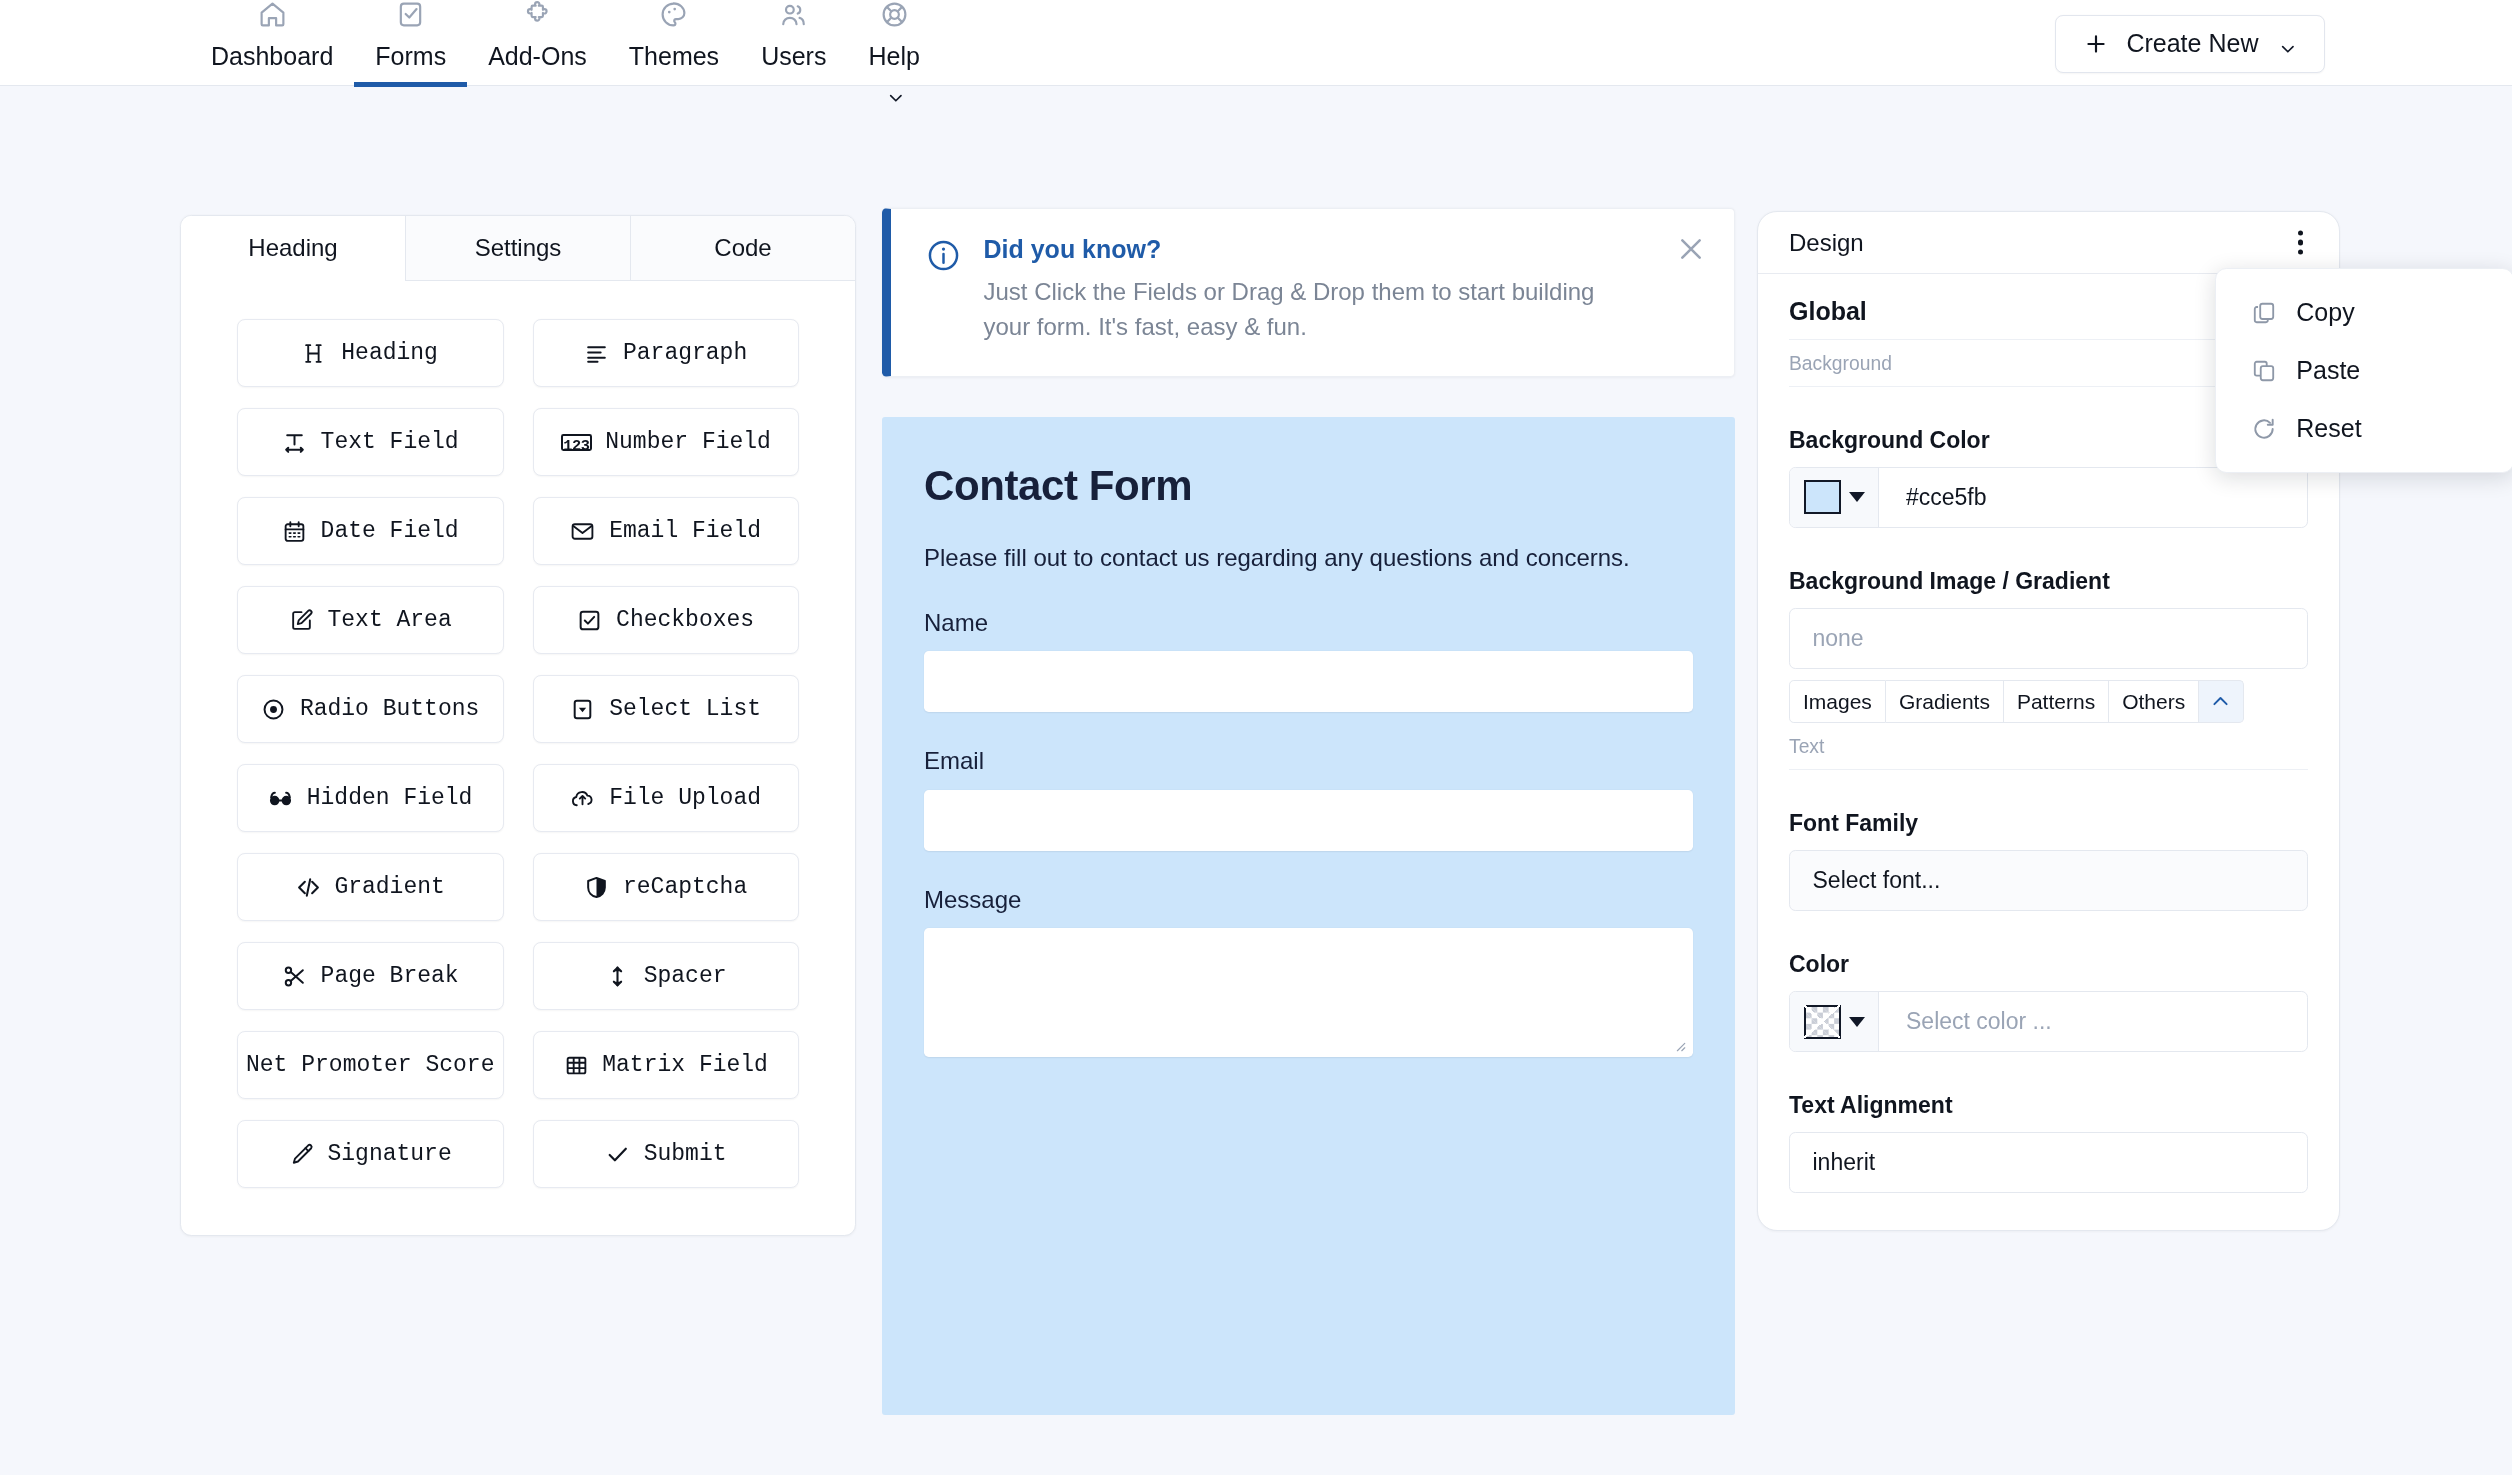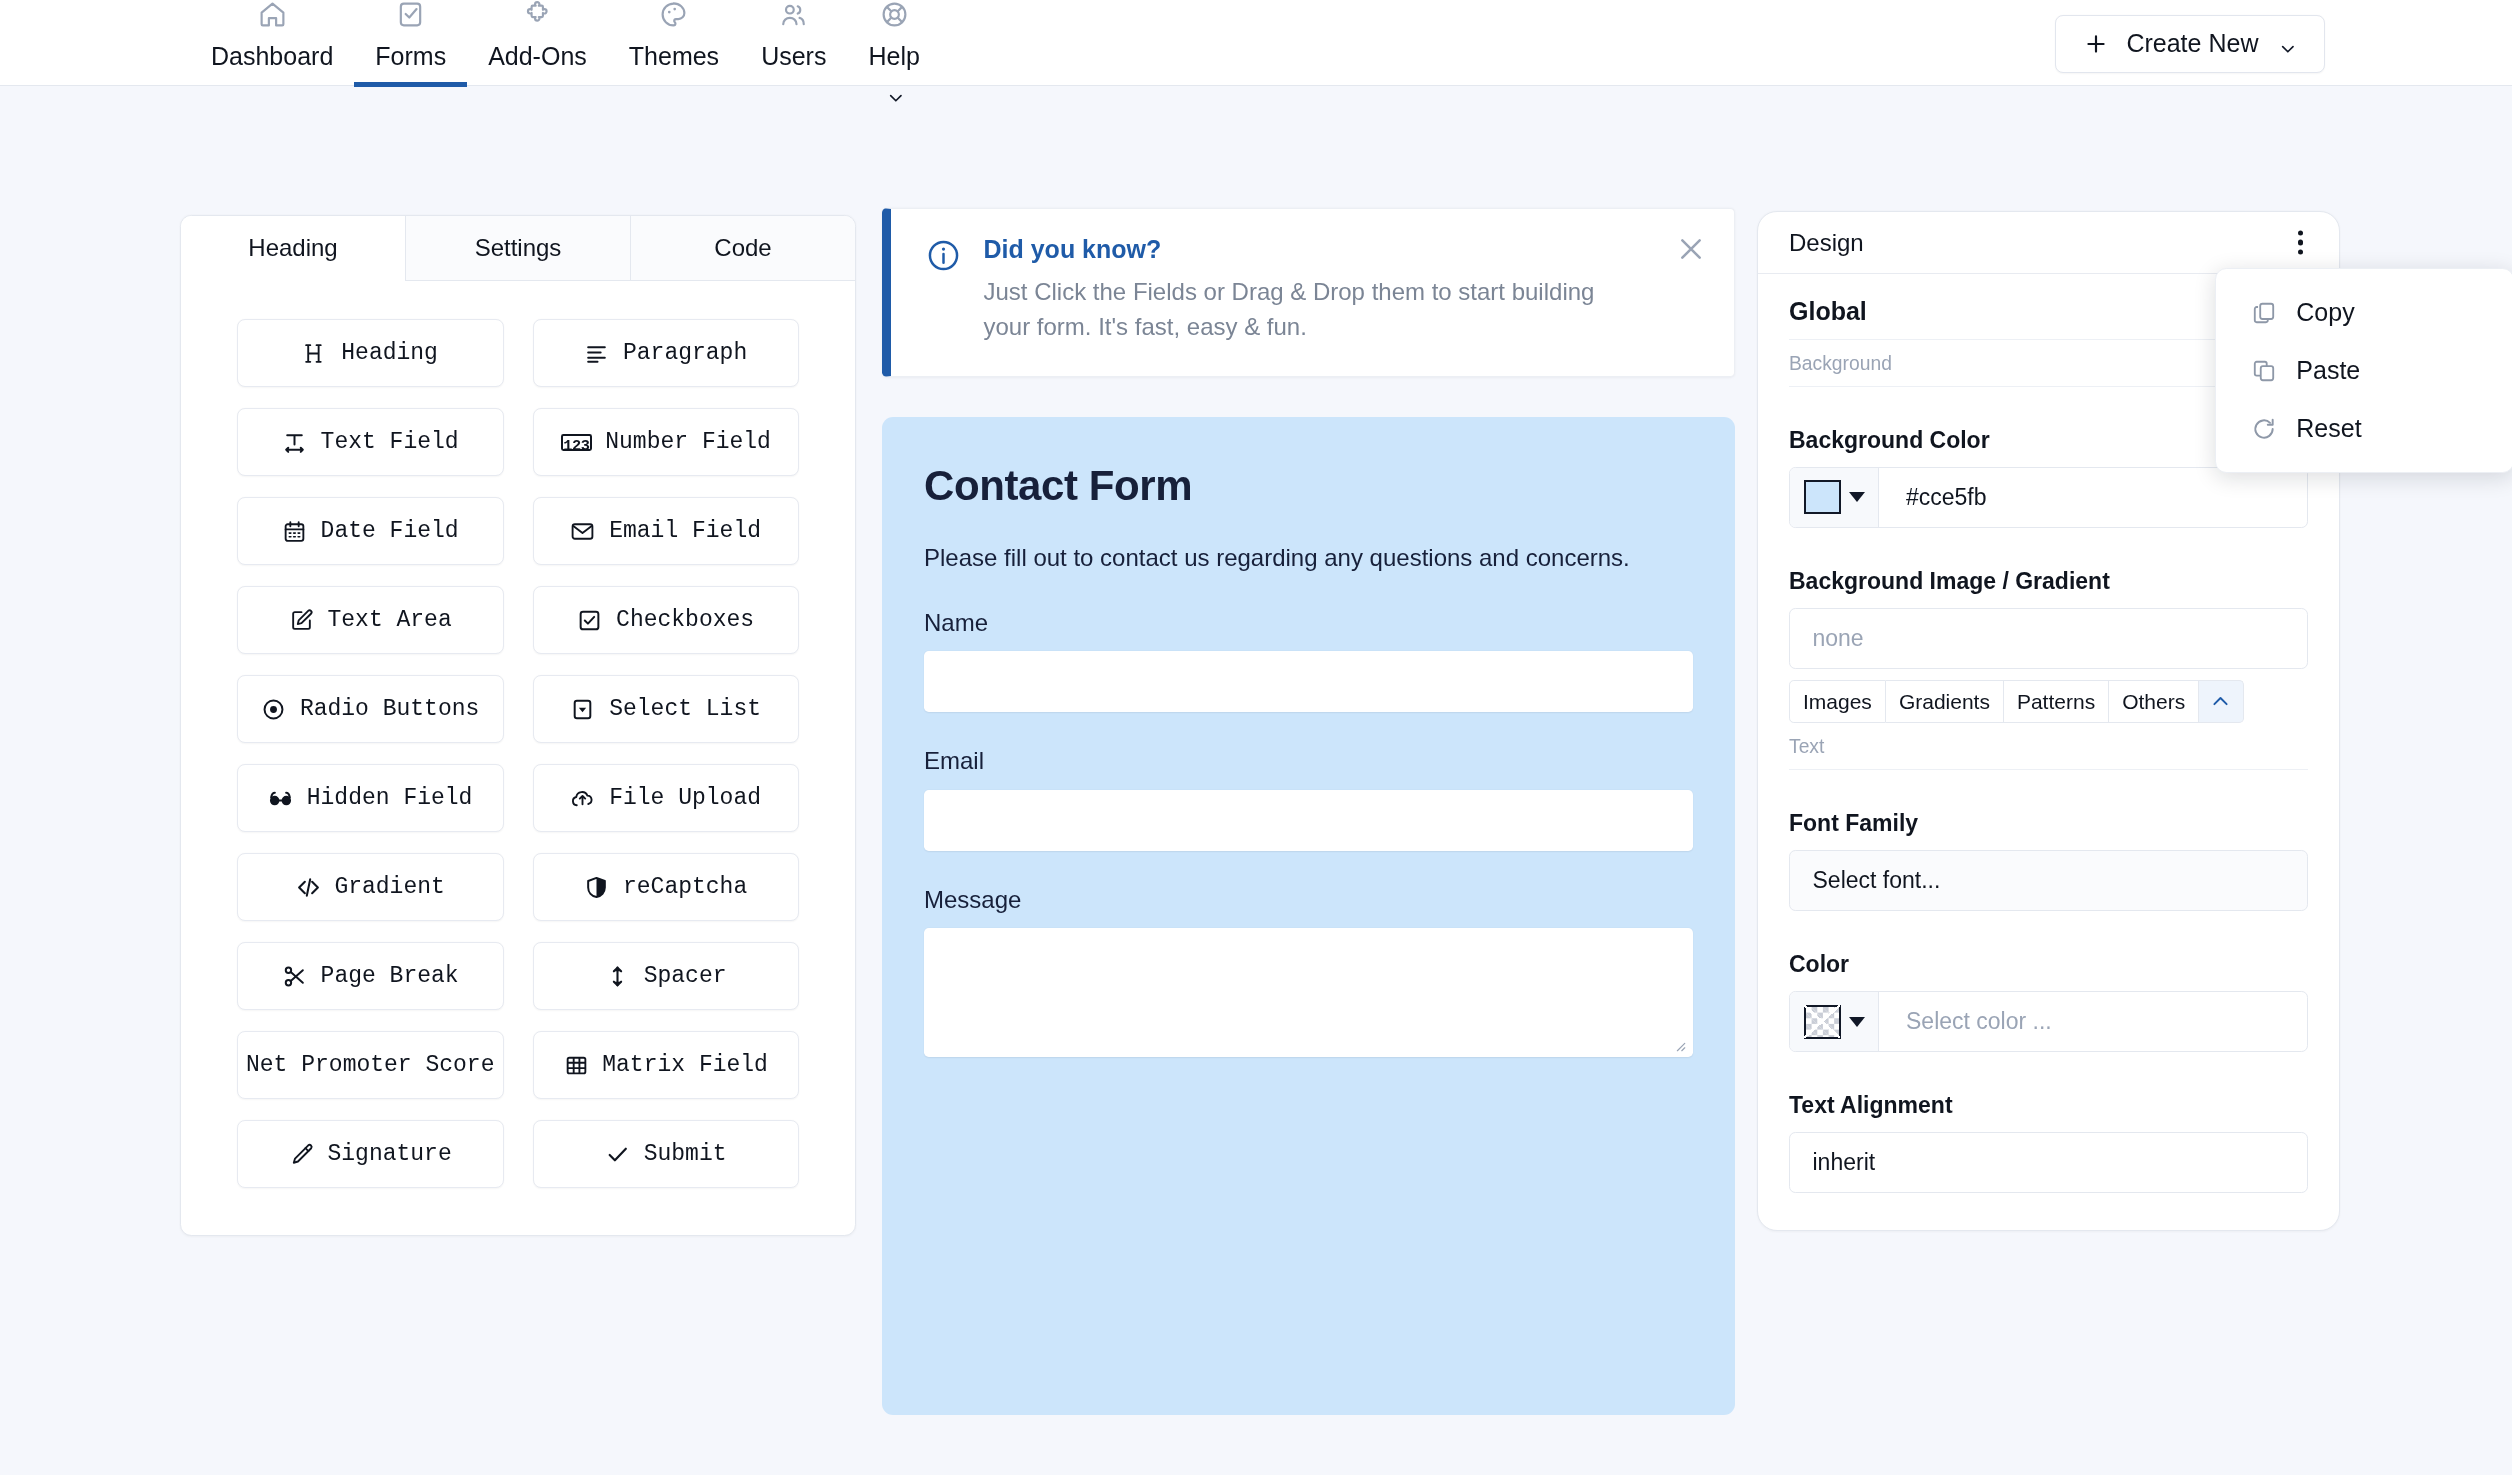--- a/index.html
+++ b/index.html
@@ -182,21 +182,21 @@
     width: 32px;
     height: 32px;
     color: #9aa4b5;
     cursor: pointer;
   }
   .banner-close svg { width:100%; height:100%; display:block; }
 
   .form-preview {
     margin-top: 40px;
     background: #cce5fb;
-    border-radius: 11px;
+    border-radius: 3px;
     padding: 45px 42px 56px 42px;
     min-height: 998px;
   }
   .form-title {
     font-size: 42px;
     font-weight: 700;
     color: #17203a;
     letter-spacing: -0.4px;
     margin-bottom: 34px;
   }

